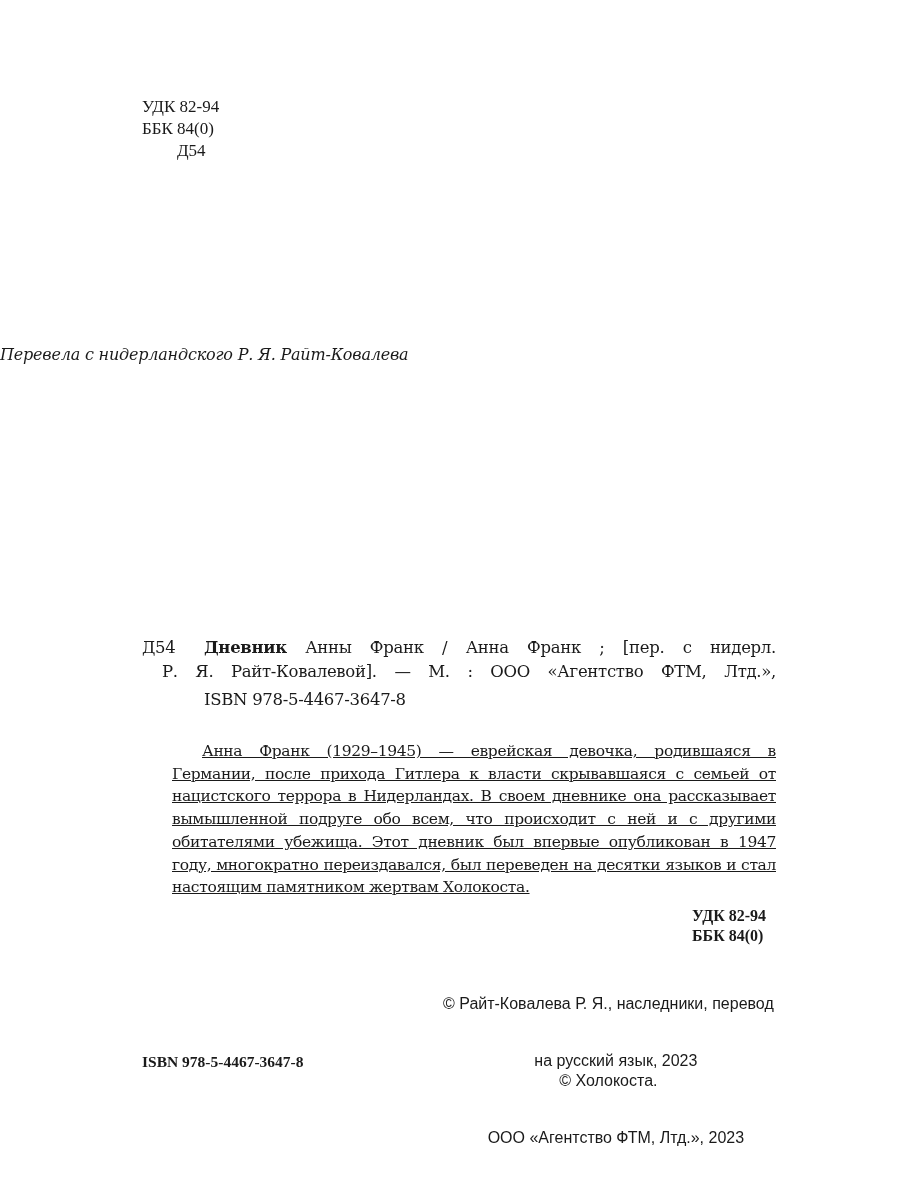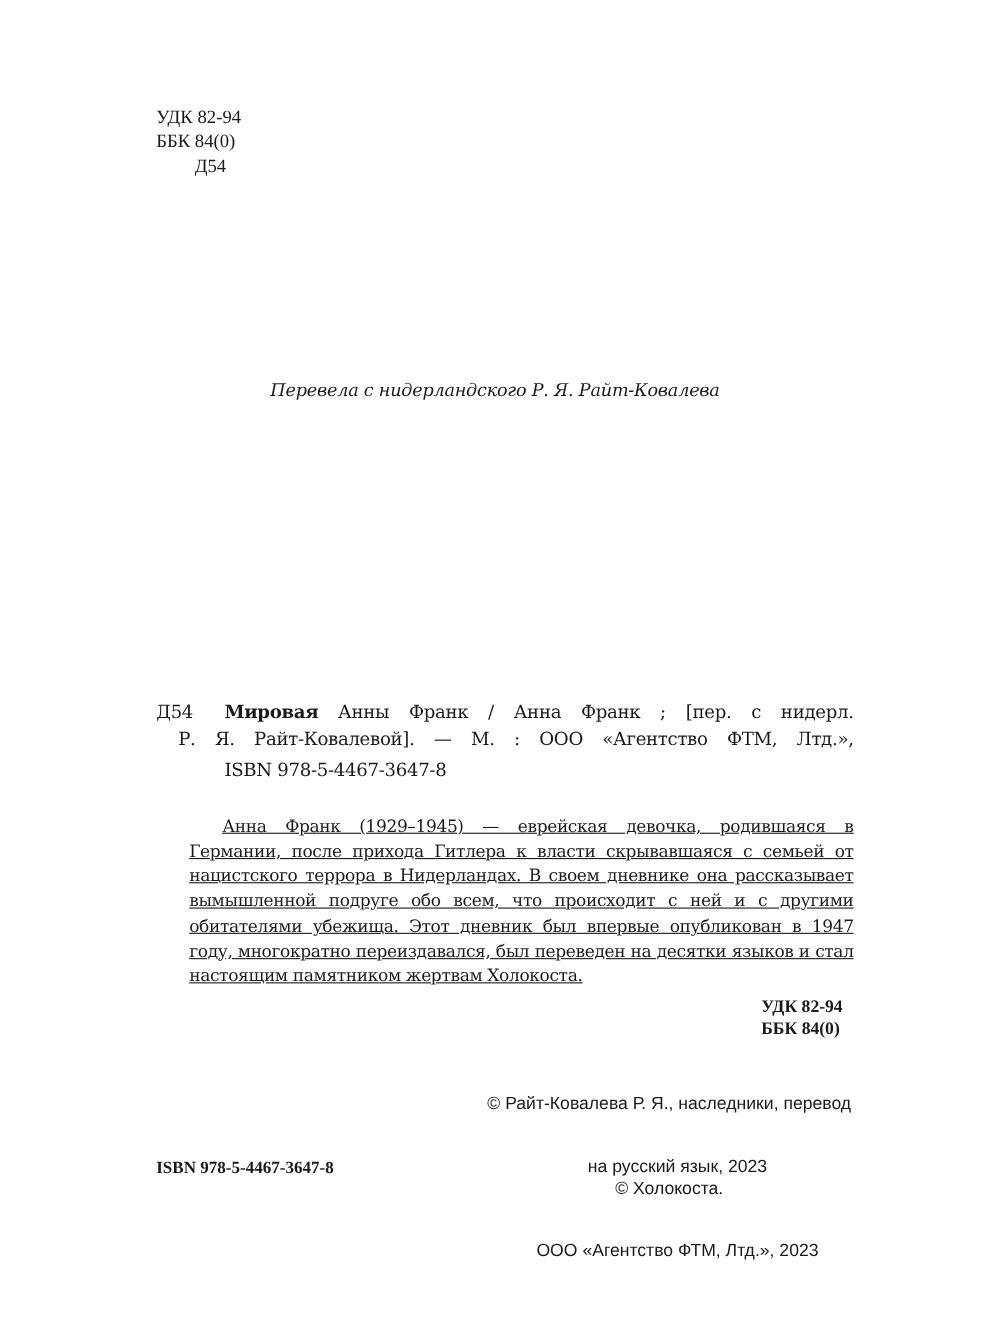--- a/index.html
+++ b/index.html
@@ -6,21 +6,21 @@
   body {
     width: 900px; height: 1200px; background: #ffffff; position: relative;
     font-family: "DejaVu Serif", "Liberation Serif", serif; color: #1a1a1a; overflow: hidden;
   }
   .abs { position: absolute; }
   .cls-top {
     left: 142px; top: 96px; font-family: "Liberation Serif", serif; font-size: 17px; line-height: 22px;
   }
   .cls-top .indent { padding-left: 35px; }
   .translator {
-    left: 0; width: 900px; top: 345px; text-align: center;
+    left: 0; width: 900px; top: 345px; 
     font-family: "DejaVu Serif", serif; font-style: italic; font-size: 16px; letter-spacing: -0.2px;
   }
   .bib {
     left: 142px; top: 636px; width: 634px; font-size: 16.5px; line-height: 24px; letter-spacing: -0.3px;
   }
   .bib .first { display: flex; }
   .bib .code { width: 62px; flex: none; }
   .bib .entry { text-align: justify; text-align-last: justify; }
   .bib .cont { padding-left: 20px; text-align: justify; }
   .bib .last { text-align-last: left; }
@@ -48,21 +48,21 @@
   <div>ББК 84(0)</div>
   <div class="indent">Д54</div>
 </div>
 
 <div class="abs translator">Перевела с нидерландского Р. Я. Райт-Ковалева</div>
 
 <div class="abs bib">
   <div class="first">
     <span class="code">Д54</span>
     <div style="flex:1">
-      <div class="entry"><b>Мировая</b><span> Анны Франк / Анна Франк ; [пер. с нидерл.</span></div>
+      <div class="entry"><b>Дневник</b><span> Анны Франк / Анна Франк ; [пер. с нидерл.</span></div>
     </div>
   </div>
   <div class="cont entry">Р. Я. Райт-Ковалевой]. — М. : ООО «Агентство ФТМ, Лтд.»,</div>
   <div class="isbn-line">ISBN 978-5-4467-3647-8</div>
 </div>
 
 <div class="abs abstract">
   <p>Анна Франк (1929–1945) — еврейская девочка, родившаяся в Германии, после прихода Гитлера к власти скрывавшаяся с семьей от нацистского террора в Нидерландах. В своем дневнике она рассказывает вымышленной подруге обо всем, что происходит с ней и с другими обитателями убежища. Этот дневник был впервые опубликован в 1947 году, многократно переиздавался, был переведен на десятки языков и стал настоящим памятником жертвам Холокоста.</p>
 </div>
 

